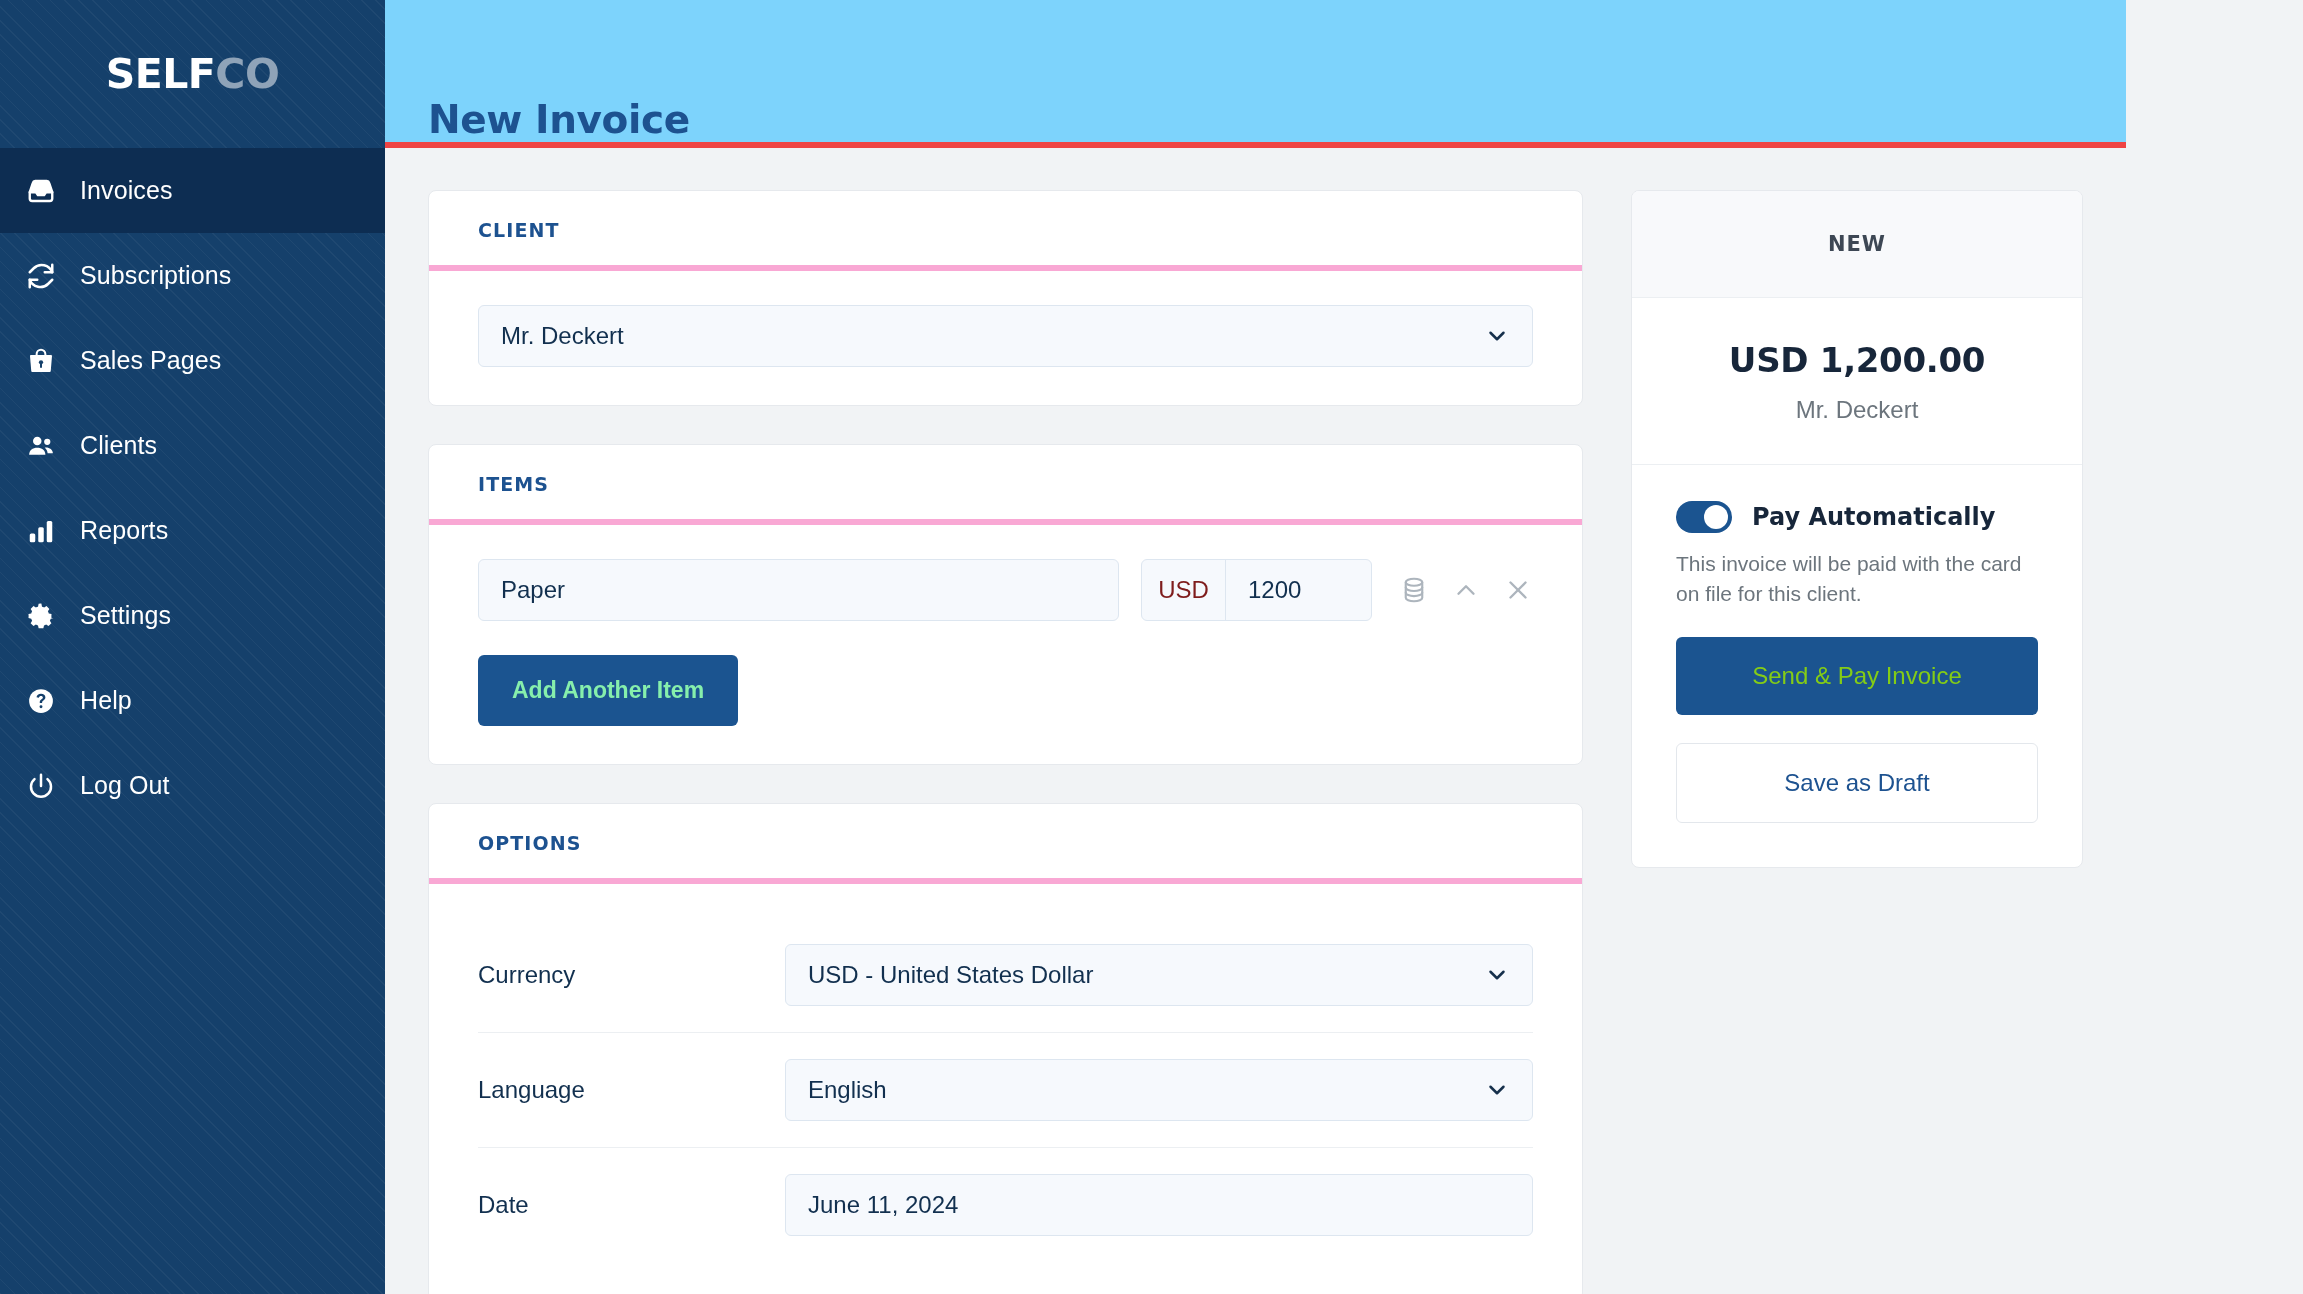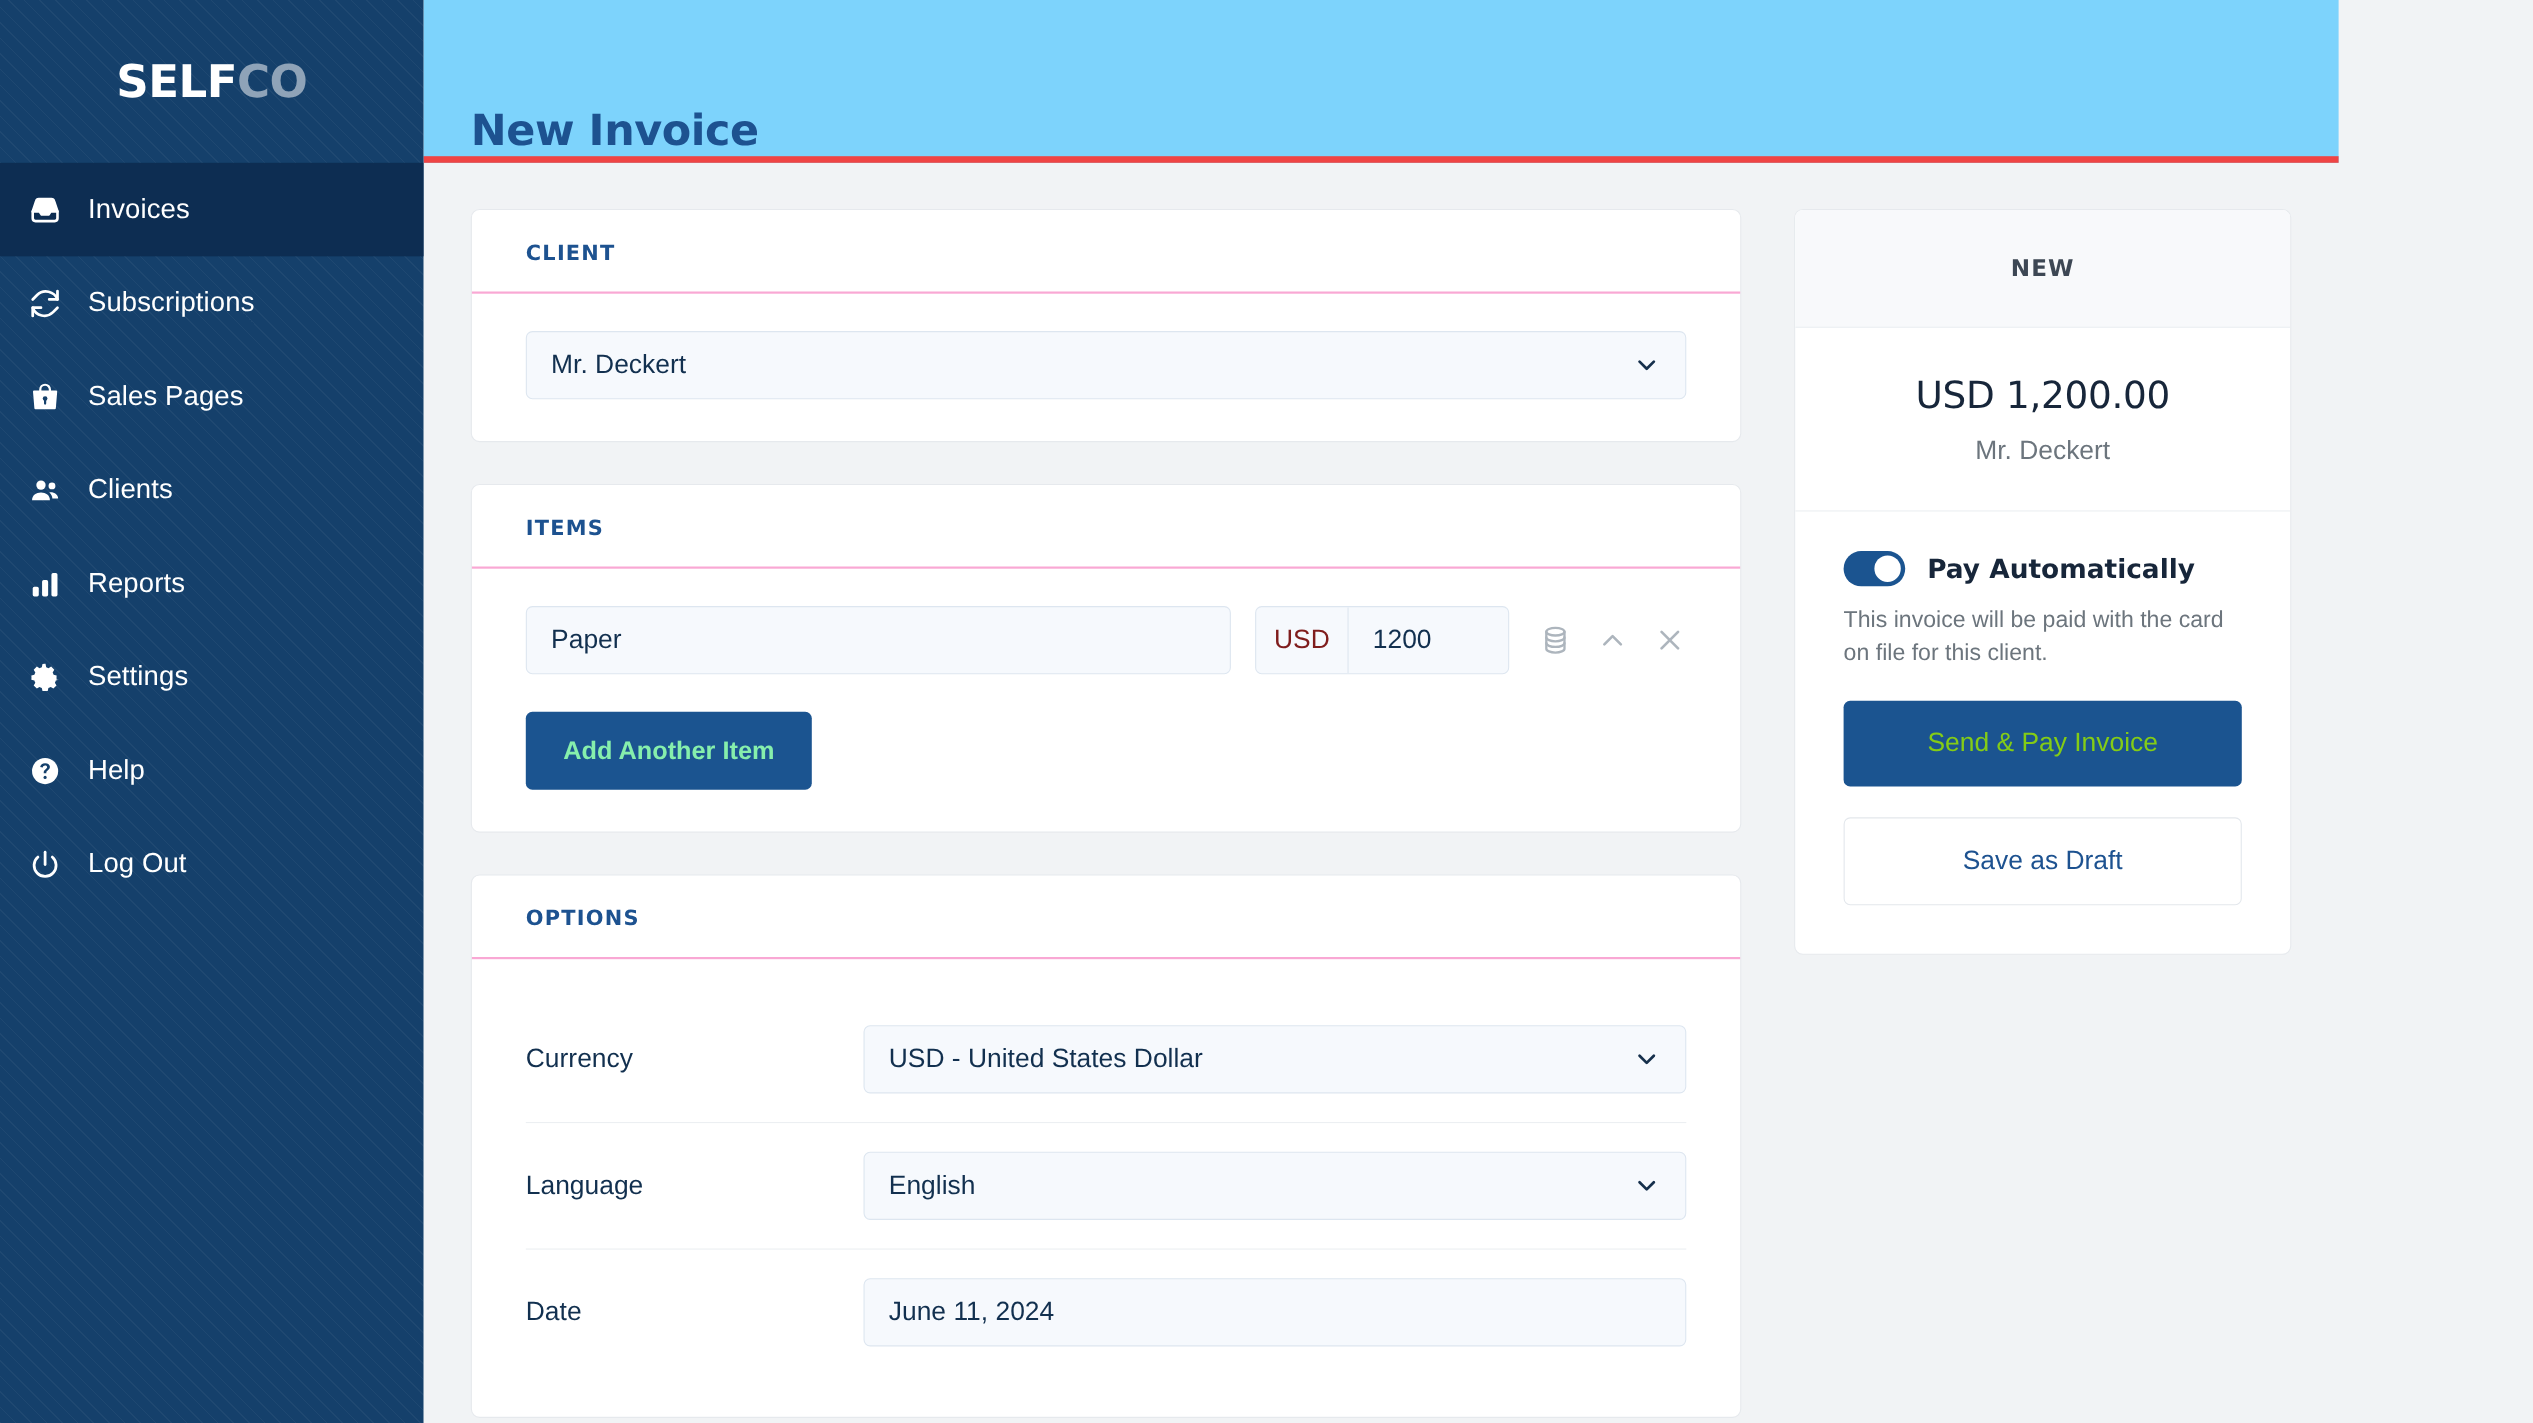--- a/index.html
+++ b/index.html
@@ -108,21 +108,21 @@
   .col-right { flex: 0 0 452px; width: 452px; }
 
   .card {
     background: #ffffff;
     border: 1px solid #e6e9ed;
     border-radius: 8px;
     margin-bottom: 38px;
   }
   .card-head {
     padding: 28px 49px 24px 49px;
-    border-bottom: 2px solid #f9a8d4;
+    border-bottom: 6px solid #f9a8d4;
   }
   .card-head-title {
     font-size: 19px;
     font-weight: 700;
     letter-spacing: 1.1px;
     color: #1d5290;
     font-family: "DejaVu Sans", sans-serif;
   }
   .card-body { padding: 34px 49px 38px 49px; }
 
@@ -220,21 +220,21 @@
     color: #3d4754;
     font-family: "DejaVu Sans", sans-serif;
   }
   .summary-amount-wrap {
     padding: 42px 0 40px 0;
     text-align: center;
     border-bottom: 1px solid #eceff2;
   }
   .summary-amount {
     font-size: 34px;
-    font-weight: 400;
+    font-weight: 700;
     color: #17263a;
     font-family: "DejaVu Sans", sans-serif;
     letter-spacing: -0.3px;
   }
   .summary-client {
     font-size: 24px;
     color: #6c757d;
     margin-top: 16px;
   }
   .summary-body { padding: 36px 44px 44px 44px; }

